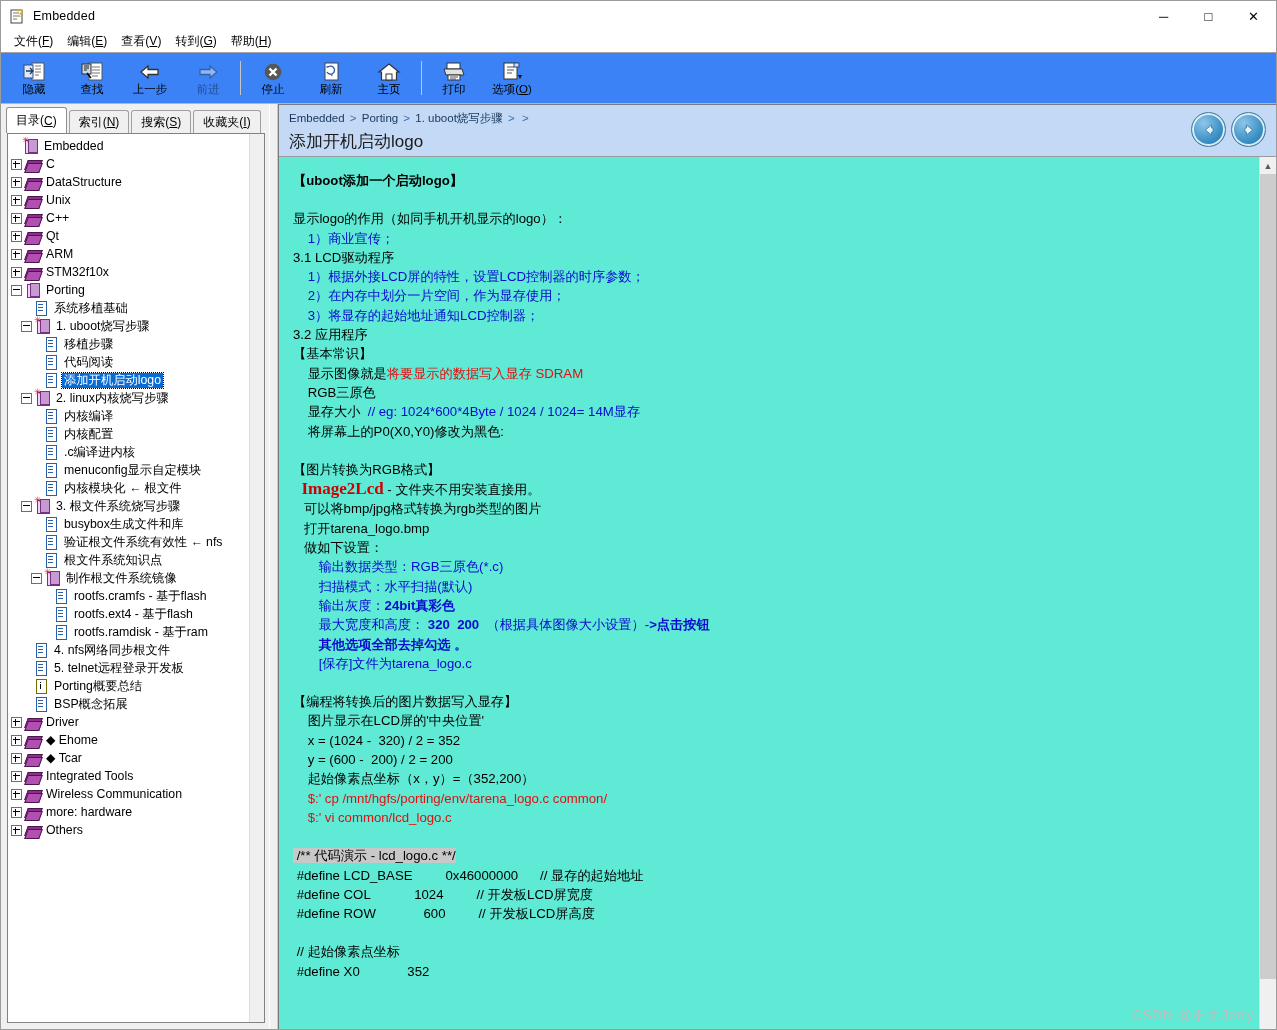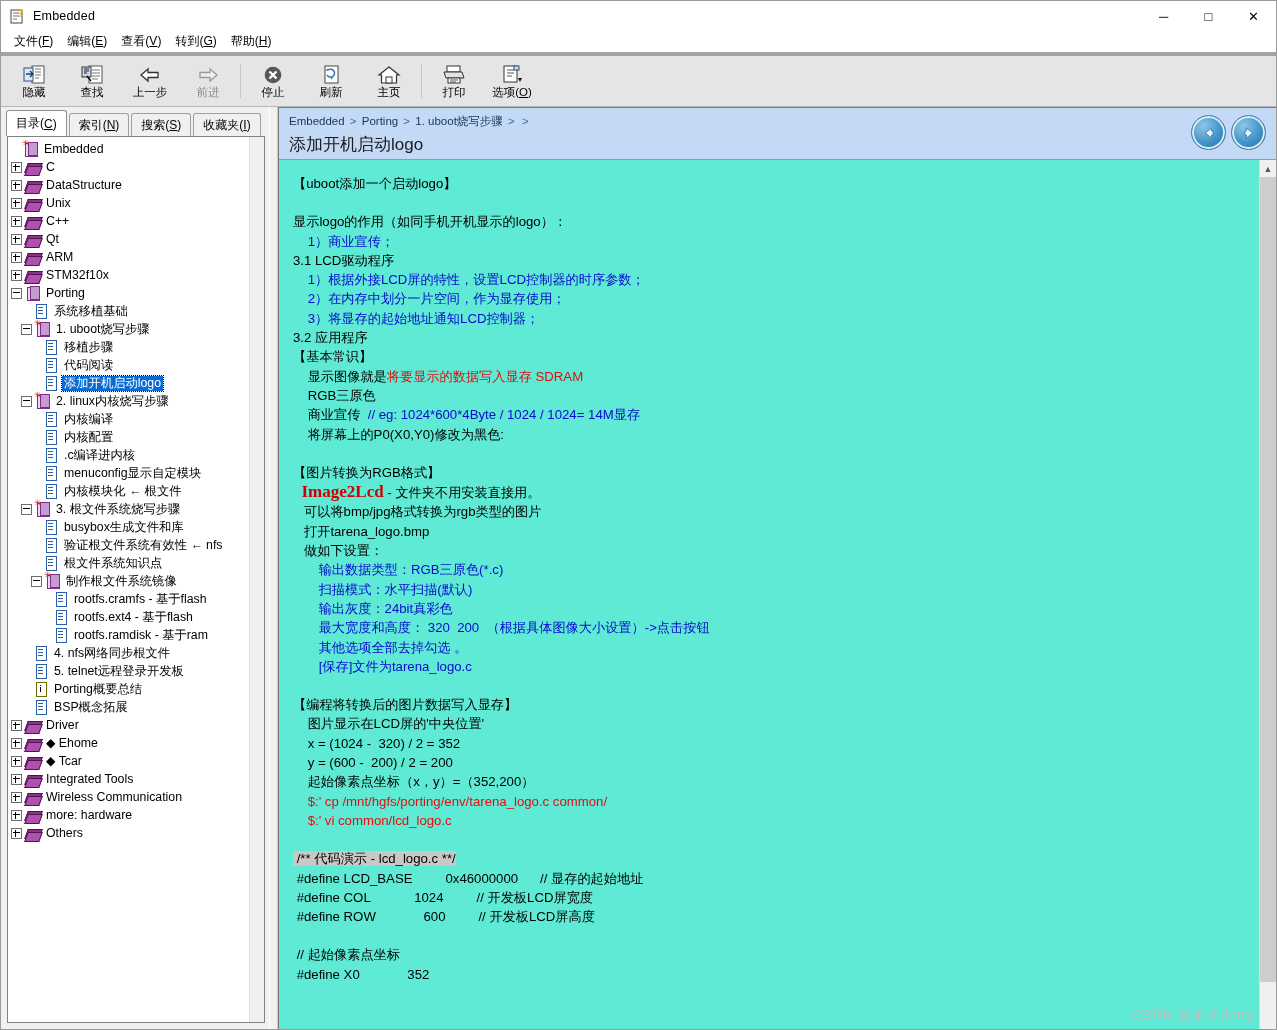--- a/index.html
+++ b/index.html
@@ -64,22 +64,22 @@
     font-size: 12px;
     color: #000;
     padding: 2px 7px;
     white-space: nowrap;
   }
   .menu-item u { text-decoration: underline; }
 
   
   .toolbar {
     height: 50px;
-    background: #e5e5e5;
-    border-top: 4px solid #a3a3a3;
+    background: #3b82f6;
+    border-top: 1px solid #a3a3a3;
     border-bottom: 1px solid #b6b6b6;
     display: flex;
     align-items: center;
     padding-left: 4px;
     flex: 0 0 auto;
   }
   .tb-btn {
     width: 58px;
     height: 46px;
     display: flex;
@@ -300,21 +300,21 @@
   .vsc-thumb {
     position:absolute; left:0; width:16px; top:17px; height:805px;
     background:#cdcdcd;
   }
 
   
   .ln { white-space: pre-wrap; min-height: 19px; }
   .bl { color:#0a0ad0; }
   .rd { color:#e01010; }
   .bk { color:#000; }
-  .b  { font-weight:normal; }
+  .b  { font-weight:bold; }
   .img2lcd { color:#d00000; font-weight:bold; font-size:17px; font-family:"Liberation Serif", serif;}
   .codehdr { background:#c8c8c8; display:inline; }
   .blank { height:19px; }
 
   .watermark {
     position:absolute;
     right: 22px; bottom: 4px;
     font-size:14px;
     color:#bdbdbd;
     letter-spacing:0.4px;
@@ -882,21 +882,21 @@
             <div class="ln"><span class="bk">显示logo的作用（如同手机开机显示的logo）：</span></div>
             <div class="ln"><span class="bl">    1）商业宣传；</span></div>
             <div class="ln"><span class="bk">3.1 LCD驱动程序</span></div>
             <div class="ln"><span class="bl">    1）根据外接LCD屏的特性，设置LCD控制器的时序参数；</span></div>
             <div class="ln"><span class="bl">    2）在内存中划分一片空间，作为显存使用；</span></div>
             <div class="ln"><span class="bl">    3）将显存的起始地址通知LCD控制器；</span></div>
             <div class="ln"><span class="bk">3.2 应用程序</span></div>
             <div class="ln"><span class="bk">【基本常识】</span></div>
             <div class="ln"><span class="bk">    显示图像就是</span><span class="rd">将要显示的数据写入显存 SDRAM</span></div>
             <div class="ln"><span class="bk">    RGB三原色</span></div>
-            <div class="ln"><span class="bk">    商业宣传  </span><span class="bl">// eg: 1024*600*4Byte / 1024 / 1024= 14M显存</span></div>
+            <div class="ln"><span class="bk">    显存大小  </span><span class="bl">// eg: 1024*600*4Byte / 1024 / 1024= 14M显存</span></div>
             <div class="ln"><span class="bk">    将屏幕上的P0(X0,Y0)修改为黑色:</span></div>
             <div class="ln blank">&nbsp;</div>
             <div class="ln"><span class="bk">【图片转换为RGB格式】</span></div>
             <div class="ln"><span class="img2lcd">  Image2Lcd</span><span class="bk"> - 文件夹不用安装直接用。</span></div>
             <div class="ln"><span class="bk">   可以将bmp/jpg格式转换为rgb类型的图片</span></div>
             <div class="ln"><span class="bk">   打开tarena_logo.bmp</span></div>
             <div class="ln"><span class="bk">   做如下设置：</span></div>
             <div class="ln"><span class="bl">       输出数据类型：RGB三原色(*.c)</span></div>
             <div class="ln"><span class="bl">       扫描模式：水平扫描(默认)</span></div>
             <div class="ln"><span class="bl">       输出灰度：</span><span class="bl b">24bit真彩色</span></div>

